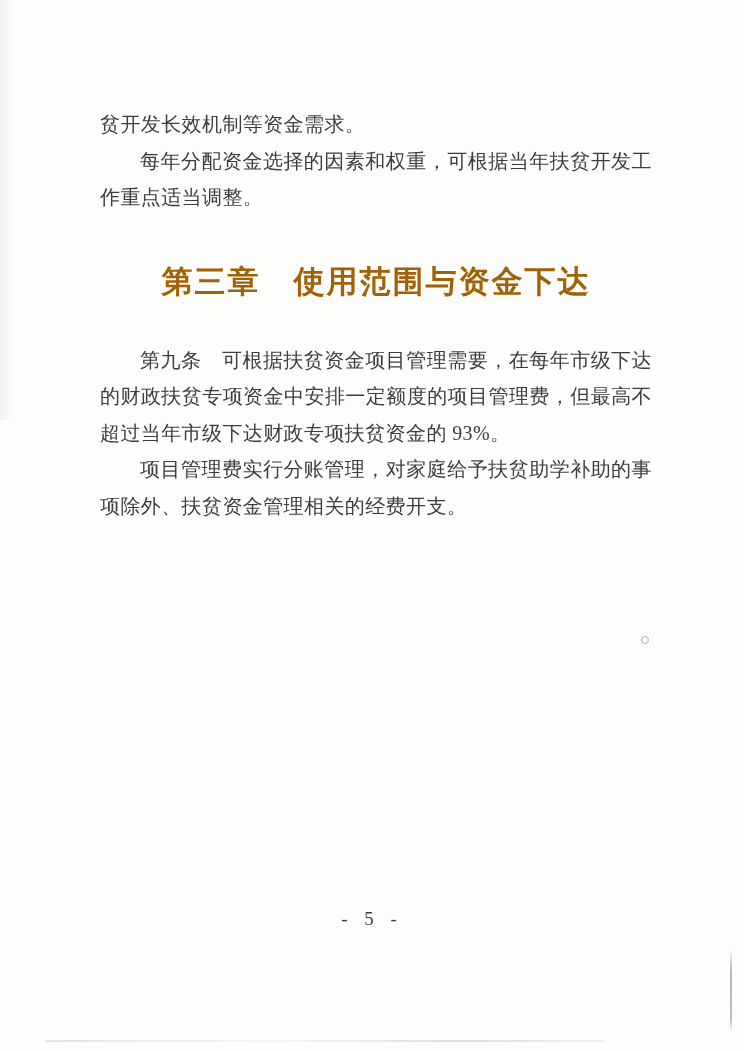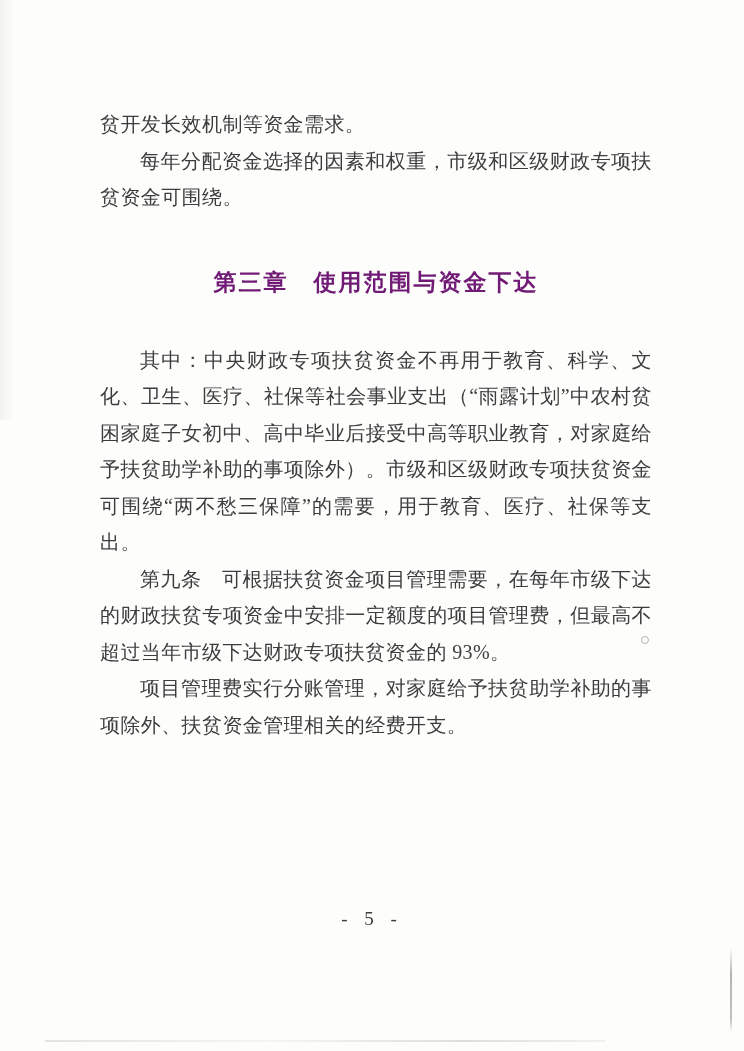--- a/index.html
+++ b/index.html
@@ -44,22 +44,22 @@
   }
   p.indent {
     text-indent: 2em;
   }
   p.no-indent {
     text-indent: 0;
   }
   h2.chapter {
     font-family: "Liberation Sans", "DejaVu Sans", sans-serif;
     font-weight: 700;
-    color: #701a75;
-    font-size: 23px;
+    color: #a16207;
+    font-size: 31px;
     letter-spacing: 2px;
     text-align: center;
     line-height: 40px;
     margin: 46px 0 40px 0;
   }
   .page-number {
     position: absolute;
     left: 0;
     top: 908px;
     width: 744px;
@@ -103,26 +103,25 @@
 <body>
 
 <div class="page">
 
   <div class="edge-shade-left"></div>
 
   <div class="content">
 
     <p class="no-indent">贫开发长效机制等资金需求。</p>
 
-    <p class="indent">每年分配资金选择的因素和权重，市级和区级财政专项扶贫资金可围绕。</p>
+    <p class="indent">每年分配资金选择的因素和权重，可根据当年扶贫开发工作重点适当调整。</p>
 
     <h2 class="chapter">第三章　使用范围与资金下达</h2>
 
 
-    <p class="indent">其中：中央财政专项扶贫资金不再用于教育、科学、文化、卫生、医疗、社保等社会事业支出（“雨露计划”中农村贫困家庭子女初中、高中毕业后接受中高等职业教育，对家庭给予扶贫助学补助的事项除外）。市级和区级财政专项扶贫资金可围绕“两不愁三保障”的需要，用于教育、医疗、社保等支出。</p>
 
 
     <p class="indent">第九条　可根据扶贫资金项目管理需要，在每年市级下达的财政扶贫专项资金中安排一定额度的项目管理费，但最高不超过当年市级下达财政专项扶贫资金的 93%。</p>
 
     <p class="indent">项目管理费实行分账管理，对家庭给予扶贫助学补助的事项除外、扶贫资金管理相关的经费开支。</p>
 
   </div>
 
   <div class="page-number">- 5 -</div>
 

